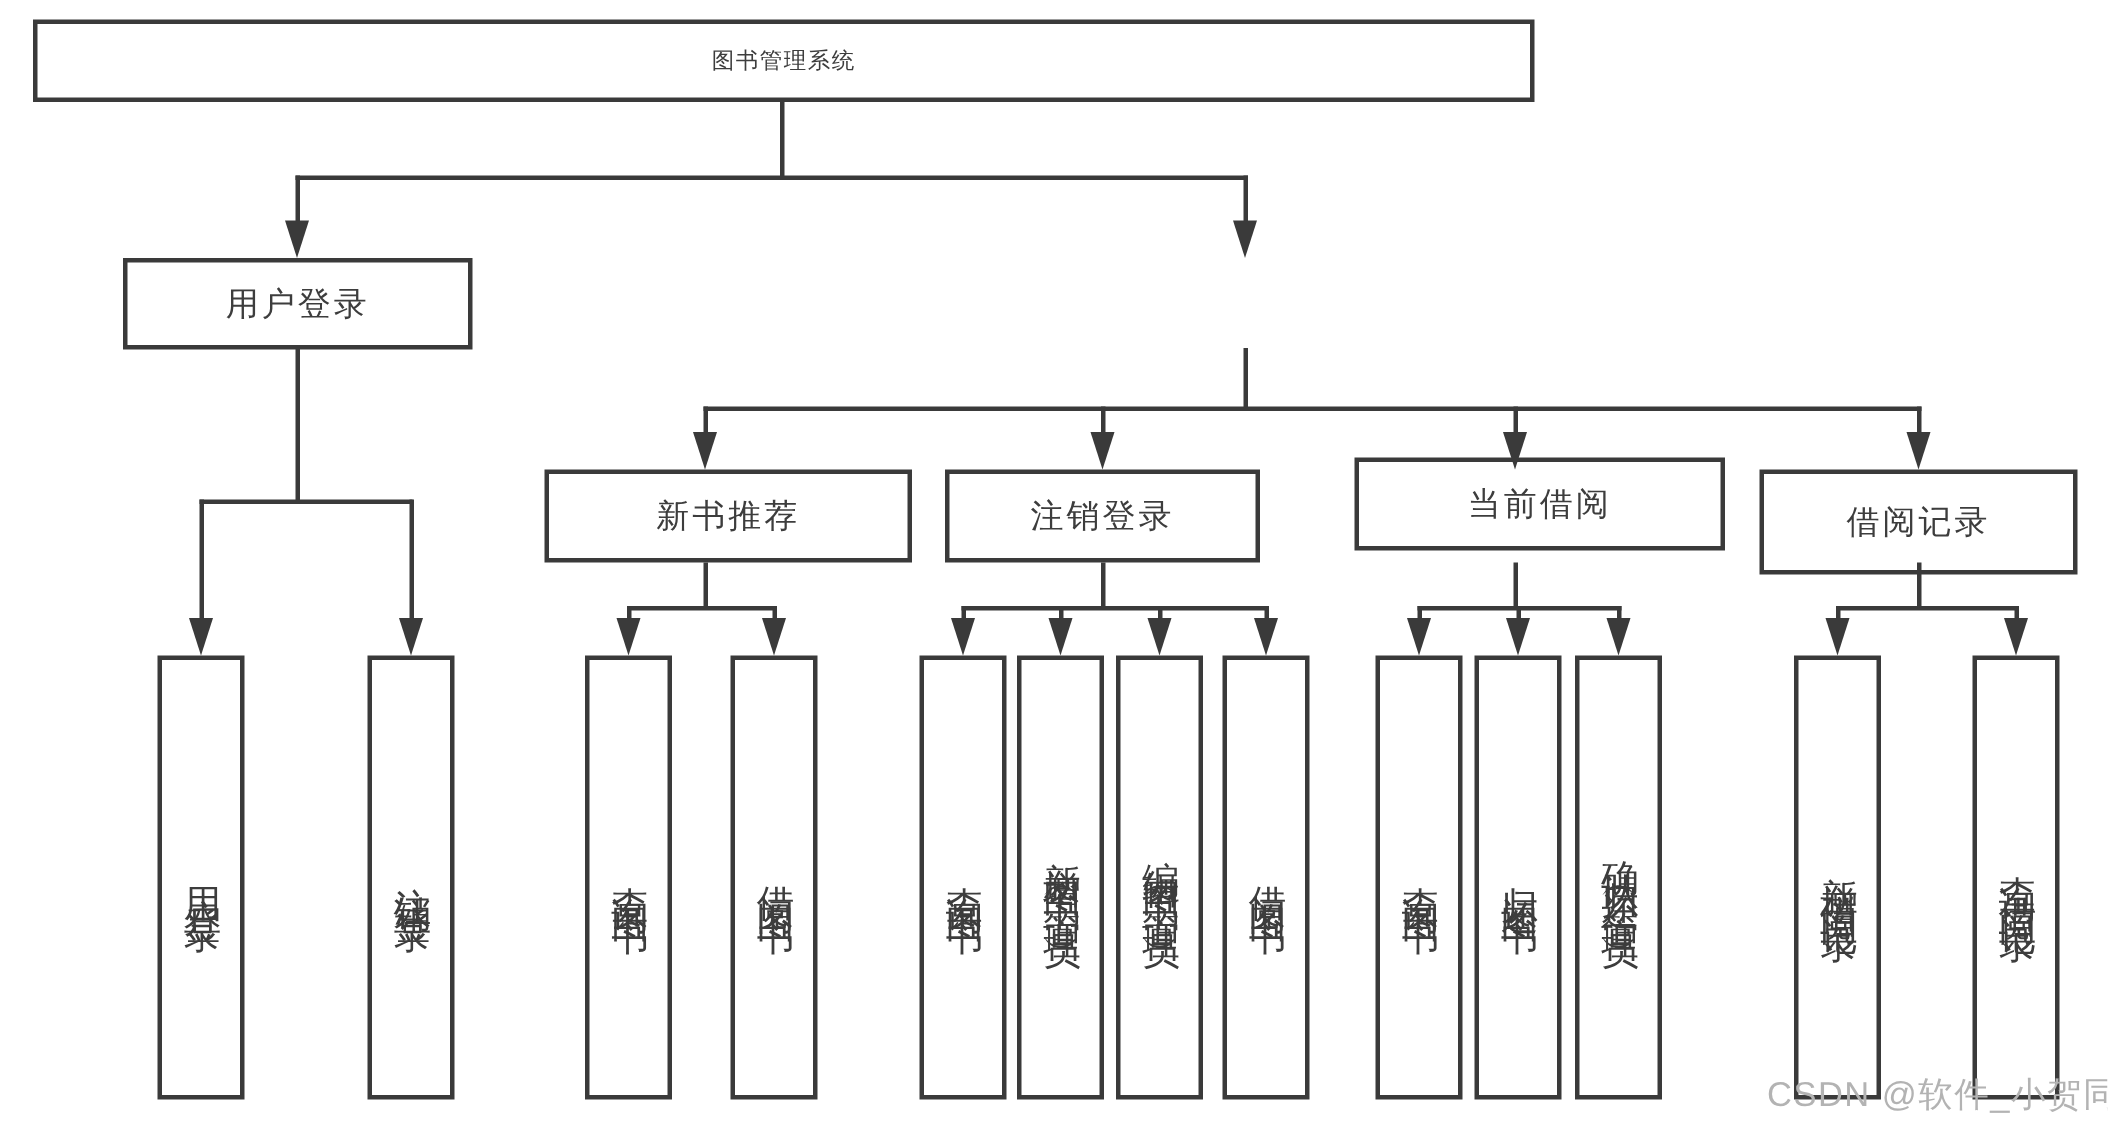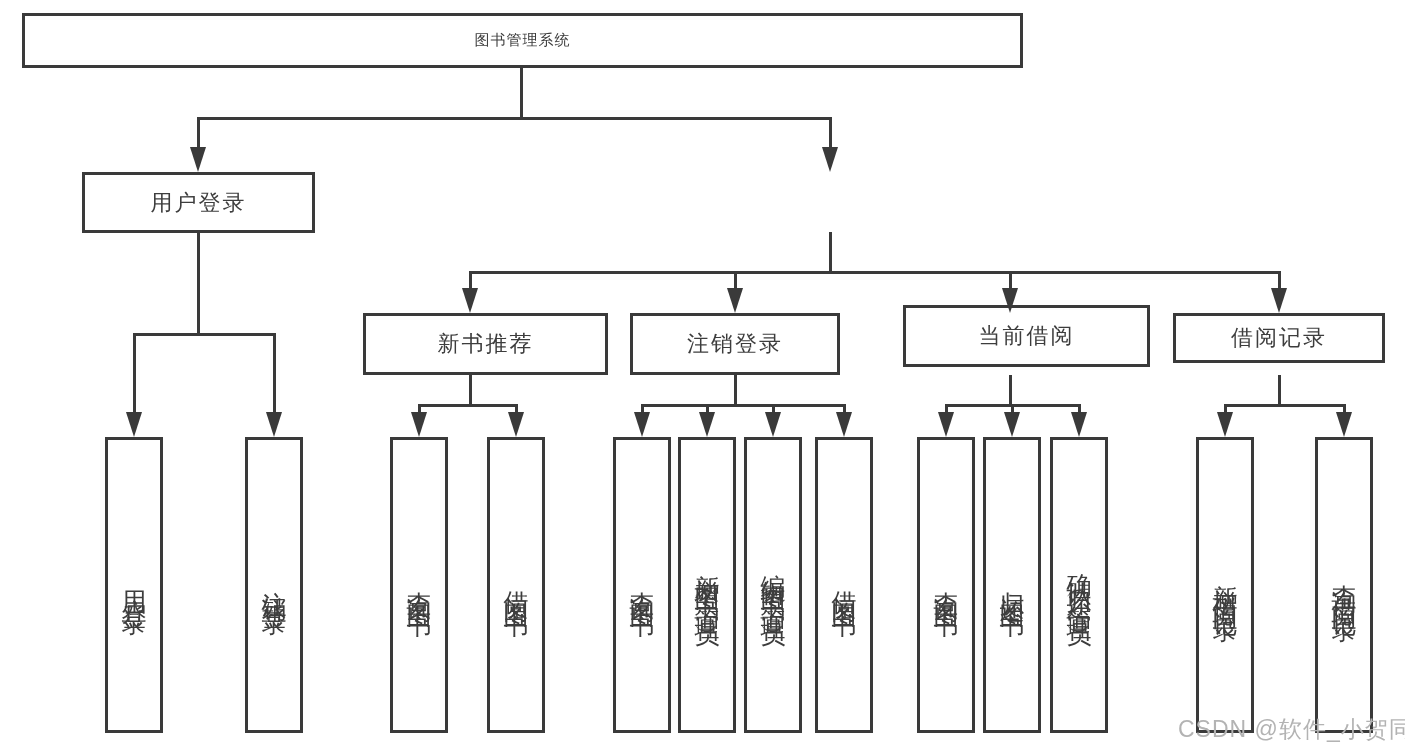--- a/index.html
+++ b/index.html
@@ -35,21 +35,21 @@
 
 <div class="stage">
 
   <div class="box root" style="left:22px;top:13px;width:1001px;height:55px;">图书管理系统</div>
 
   <div class="box" style="left:82px;top:172px;width:233px;height:61px;">用户登录</div>
 
   <div class="box" style="left:363px;top:313px;width:245px;height:62px;">新书推荐</div>
   <div class="box" style="left:630px;top:313px;width:210px;height:62px;">注销登录</div>
   <div class="box" style="left:903px;top:305px;width:247px;height:62px;">当前借阅</div>
-  <div class="box" style="left:1173px;top:313px;width:212px;height:50px;">借阅记录</div>
+  <div class="box" style="left:1173px;top:313px;width:212px;height:70px;">借阅记录</div>
 
   <div class="box vbox" style="left:105px;top:437px;width:58px;height:296px;">用户登录</div>
   <div class="box vbox" style="left:245px;top:437px;width:58px;height:296px;">注销登录</div>
 
   <div class="box vbox" style="left:390px;top:437px;width:58px;height:296px;">查询图书</div>
   <div class="box vbox" style="left:487px;top:437px;width:58px;height:296px;">借阅图书</div>
 
   <div class="box vbox" style="left:613px;top:437px;width:58px;height:296px;">查询图书</div>
   <div class="box vbox" style="left:678px;top:437px;width:58px;height:296px;">新增图书（管理员）</div>
   <div class="box vbox" style="left:744px;top:437px;width:58px;height:296px;">编辑图书（管理员）</div>

